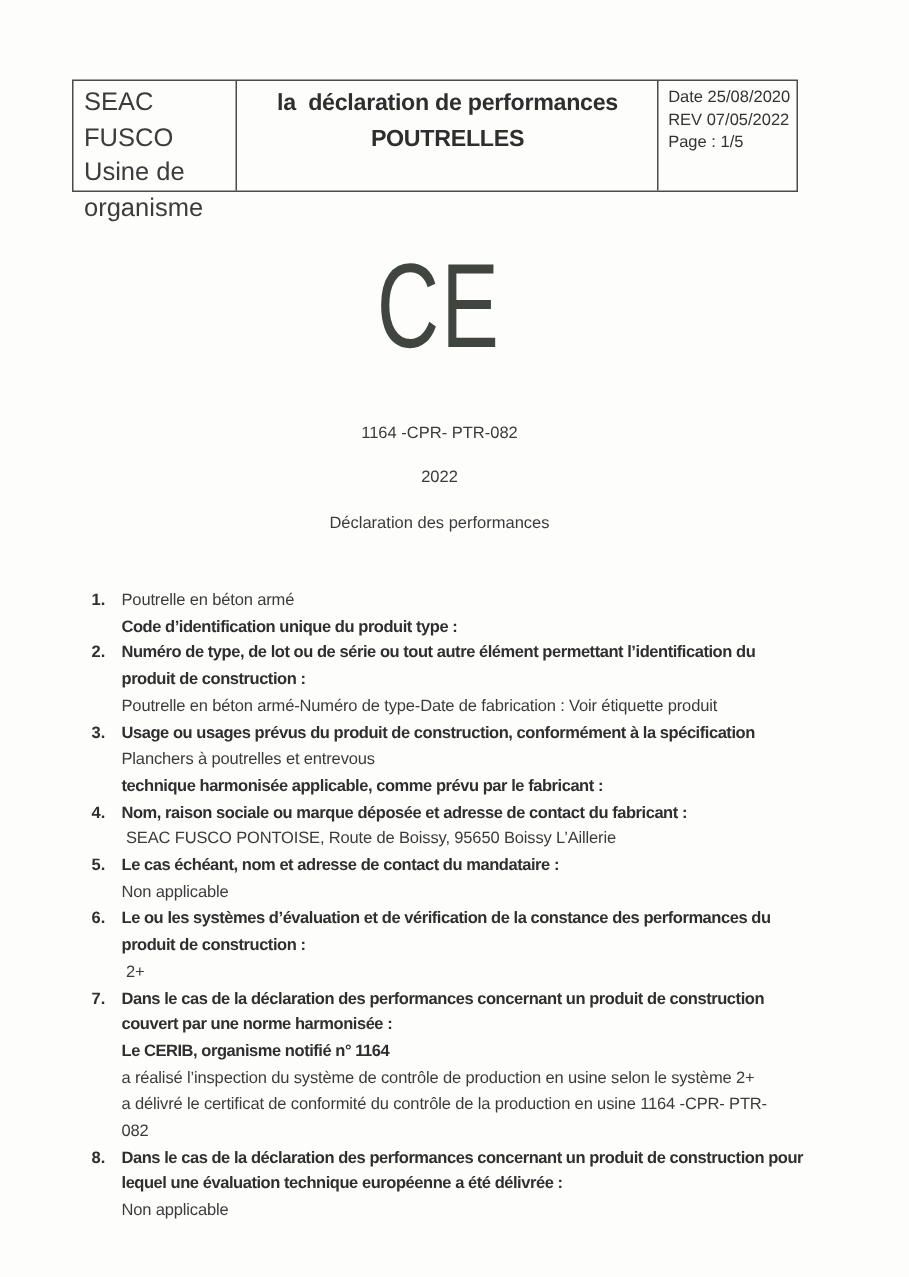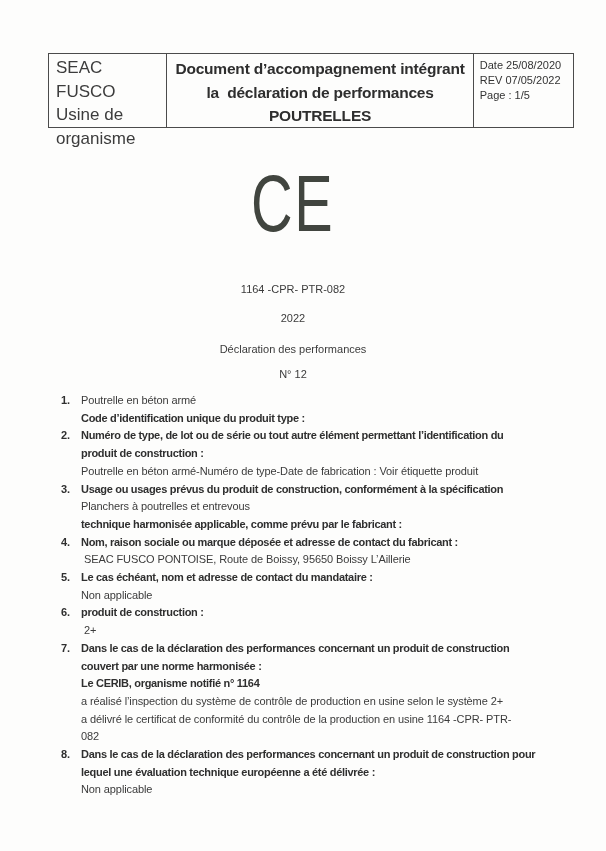--- a/index.html
+++ b/index.html
@@ -8,21 +8,21 @@
     width:606px; height:851px;
     margin:0 auto;
     background:#fdfdfc;
     overflow:hidden;
     font-family:"Liberation Sans", sans-serif;
     color:#3a3a3a;
   }
   
   .hdr-table {
     position:absolute; left:48px; top:53px;
-    width:526px; height:75px;
+    width:484px; height:75px;
     display:flex;
     border:1.6px solid #4b4b4b;
     box-sizing:border-box;
     background:#fdfdfc;
   }
   .hdr-cell { box-sizing:border-box; }
   .hdr-company {
     width:124px;
     border-right:1.6px solid #4b4b4b;
     padding:2px 0 0 7px;
@@ -94,38 +94,36 @@
 
 <div class="page">
 
   <div class="hdr-table">
     <div class="hdr-cell hdr-company">
       <div>SEAC FUSCO</div>
       <div>Usine de</div>
       <div>organisme</div>
     </div>
     <div class="hdr-cell hdr-title">
-      <div>Document d’accompagnement intégrant</div>
       <div class="h2line">la  déclaration de performances</div>
       <div>POUTRELLES</div>
     </div>
     <div class="hdr-cell hdr-meta">
       <div>Date 25/08/2020</div>
       <div>REV 07/05/2022</div>
       <div>Page : 1/5</div>
     </div>
   </div>
 
   <div class="ce-wrap">
     <span class="ce-mark">CE</span>
   </div>
   <div class="ce-line ce-line-1">1164 -CPR- PTR-082</div>
   <div class="ce-line ce-line-2">2022</div>
   <div class="ce-line ce-line-3">Déclaration des performances</div>
-  <div class="ce-line ce-line-4">N° 12</div>
 
   <div class="decl-list">
       <div class="item">
         <span class="num">1.</span>
         <div class="line">Poutrelle en béton armé</div>
         <div class="line bold">Code d’identification unique du produit type :</div>
       </div>
       <div class="item">
         <span class="num">2.</span>
         <div class="line bold">Numéro de type, de lot ou de série ou tout autre élément permettant l’identification du</div>
@@ -143,20 +141,21 @@
         <div class="line bold">Nom, raison sociale ou marque déposée et adresse de contact du fabricant :</div>
         <div class="line"> SEAC FUSCO PONTOISE, Route de Boissy, 95650 Boissy L’Aillerie</div>
       </div>
       <div class="item">
         <span class="num">5.</span>
         <div class="line bold">Le cas échéant, nom et adresse de contact du mandataire :</div>
         <div class="line">Non applicable</div>
       </div>
       <div class="item">
         <span class="num">6.</span>
+        <div class="line bold">Le ou les systèmes d’évaluation et de vérification de la constance des performances du</div>
         <div class="line bold">produit de construction :</div>
         <div class="line"> 2+</div>
       </div>
       <div class="item">
         <span class="num">7.</span>
         <div class="line bold">Dans le cas de la déclaration des performances concernant un produit de construction</div>
         <div class="line bold">couvert par une norme harmonisée :</div>
         <div class="line bold">Le CERIB, organisme notifié n° 1164</div>
         <div class="line">a réalisé l’inspection du système de contrôle de production en usine selon le système 2+</div>
         <div class="line">a délivré le certificat de conformité du contrôle de la production en usine 1164 -CPR- PTR-</div>

